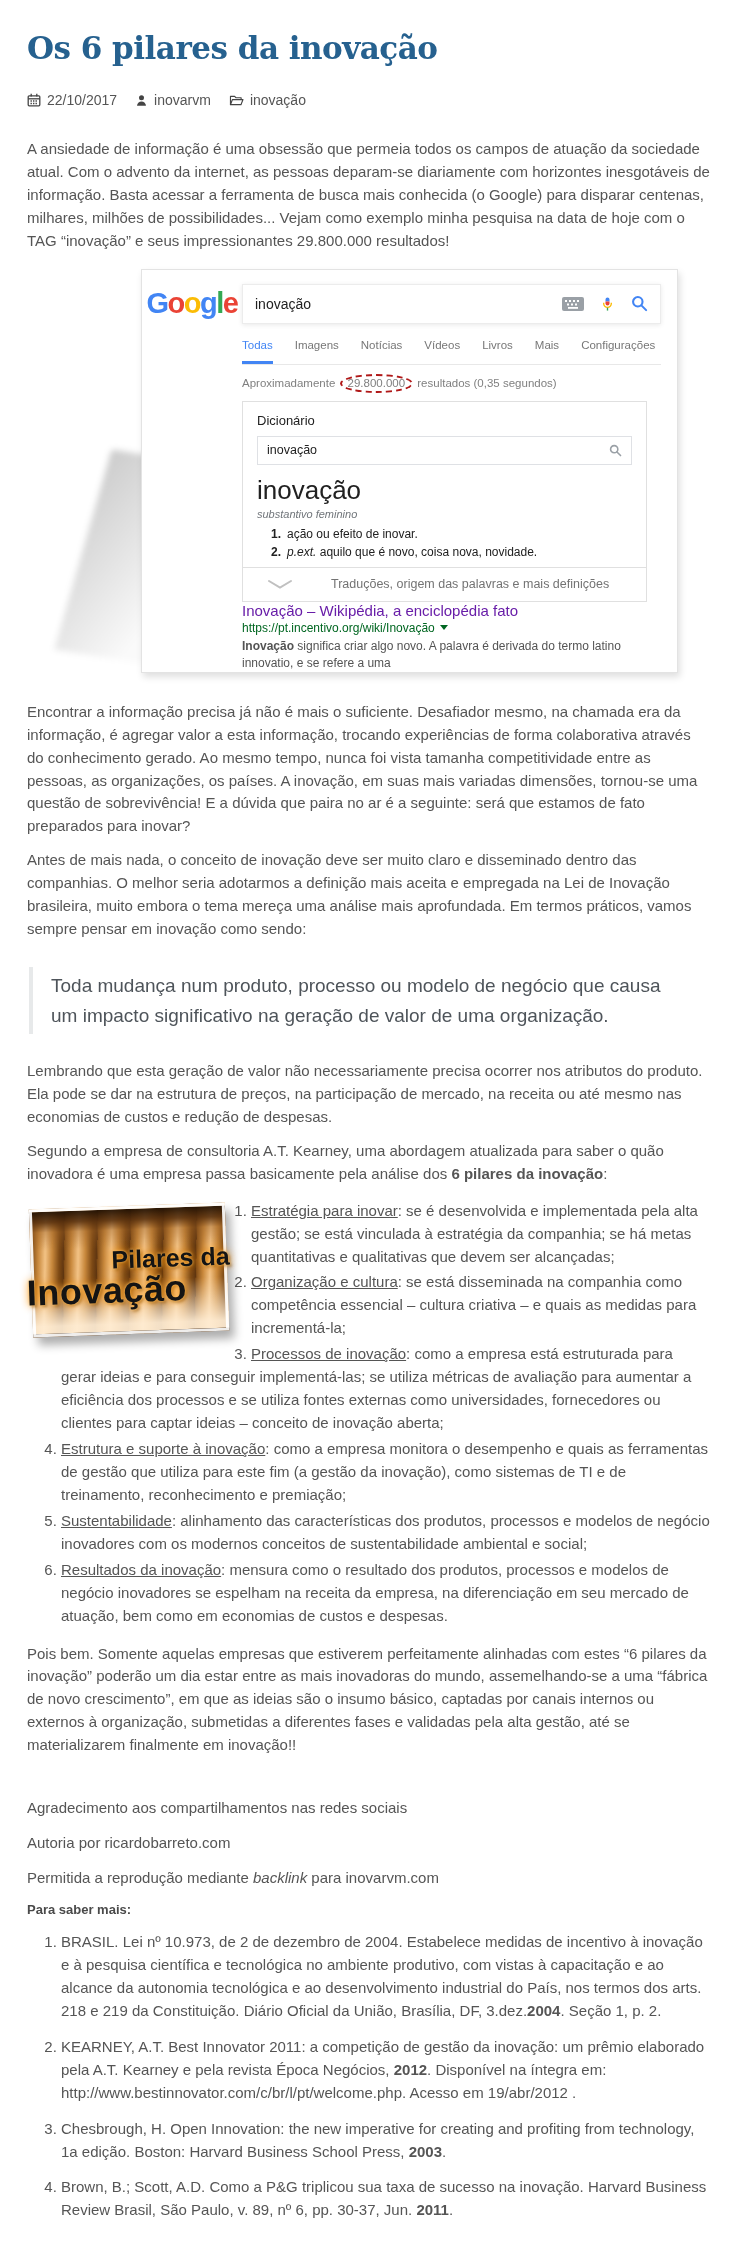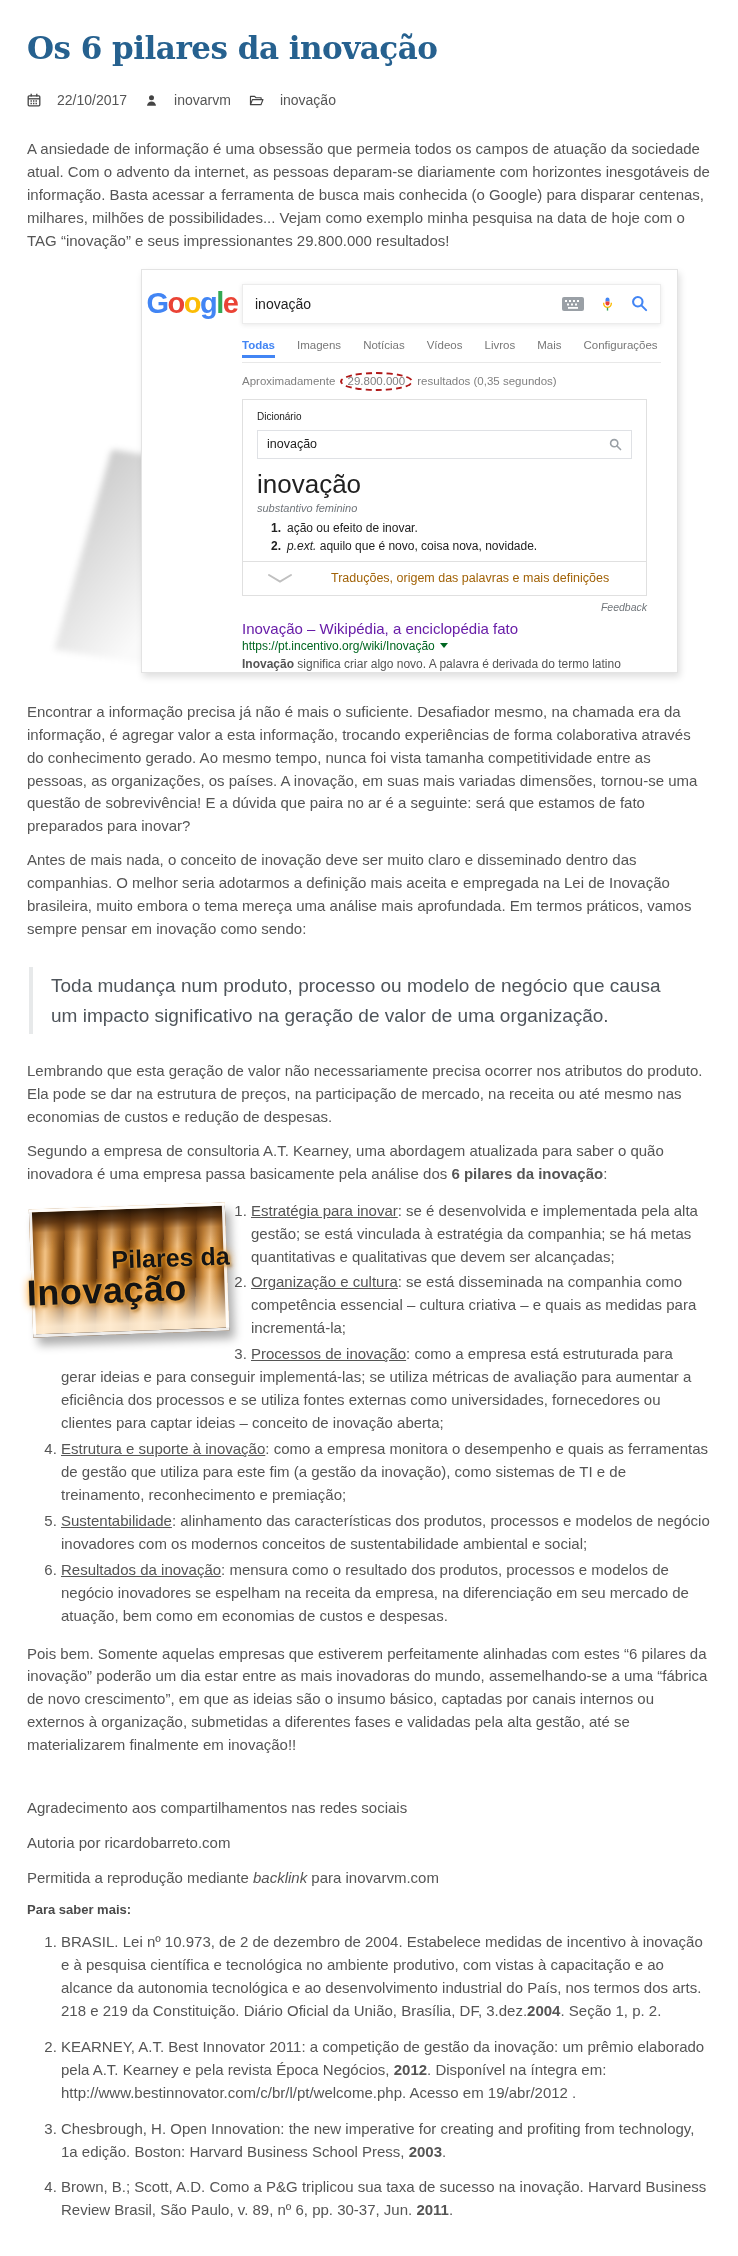--- a/index.html
+++ b/index.html
@@ -6,21 +6,21 @@
   html,body { background:#fff; }
   body { width:738px; font-family:"Liberation Sans", sans-serif; color:#555; }
   .page { padding:26px 27px 18px 27px; }
 
   h1.post-title {
     font-family:"DejaVu Serif", serif;
     font-weight:700; font-size:31px; color:#26618f;
     letter-spacing:-0.5px; margin:4px 0 26px 0;
   }
   .meta { display:flex; align-items:center; gap:18px; font-size:14px; color:#555; margin-bottom:30px; }
-  .meta-item { display:flex; align-items:center; gap:16px; }
+  .meta-item { display:flex; align-items:center; gap:6px; }
   .meta-item svg { display:block; }
 
   p.body-p { font-size:15px; line-height:1.53; margin-bottom:11px; }
   .bold { font-weight:bold; }
   .italic { font-style:italic; }
 
   
   figure.google-fig { position:relative; width:537px; margin:16px 0 28px 114px; }
   .fold-shadow {
     position:absolute; left:-58px; bottom:14px; width:120px; height:200px;
@@ -37,40 +37,40 @@
   .g-searchbox {
     flex:1; height:40px; border:1px solid #ececec; box-shadow:0 1px 5px rgba(0,0,0,0.09);
     display:flex; align-items:center; padding:0 12px; font-size:14px; color:#212121;
   }
   .g-search-icons { margin-left:auto; display:flex; align-items:center; gap:16px; }
   .g-tabs {
     margin-left:100px; margin-right:16px; display:flex; gap:22px; align-items:flex-start;
     font-size:11.5px; color:#777; padding-top:15px; border-bottom:1px solid #e8e8e8;
   }
   .g-tab { padding-bottom:11px; cursor:default; }
-  .g-tab.active { color:#4285F4; border-bottom:3px solid #4285F4; padding-bottom:4px;font-weight:bold; }
+  .g-tab.active { color:#4285F4; border-bottom:3px solid #4285F4; padding-bottom:10px; }
   .g-tab.push-right { margin-left:auto; }
   .g-stats { margin-left:100px; font-size:11.5px; color:#808080; padding:9px 4px 8px 0; }
   .count-circle { display:inline-block; border:2px dashed #b01818; border-radius:50%; padding:1px 6px 2px 6px; margin:0 1px; }
 
   .dict-card { margin-left:100px; width:405px; border:1px solid #e0e0e0; padding:11px 14px 0 14px; color:#212121; }
-  .dict-title { font-size:10px; color:#212121; }
+  .dict-title { font-size:13px; color:#212121; }
   .dict-input {
     margin-top:8px; height:29px; border:1px solid #dfe1e5; display:flex; align-items:center;
     padding:0 9px; font-size:12.5px; color:#212121;
   }
   .dict-input .spacer { margin-left:auto; }
   .dict-word { font-size:26px; font-weight:400; color:#212121; margin:10px 0 2px 0; }
   .dict-class { font-style:italic; font-size:11px; color:#70757a; }
   .dict-defs { list-style:none; margin:7px 0 8px 0; padding-left:14px; font-size:12px; color:#212121; }
   .dict-defs li { margin-bottom:4px; }
   .def-num { font-weight:bold; margin-right:6px; }
   .dict-expand {
     border-top:1px solid #e0e0e0; margin:8px -14px 0 -14px; padding:9px 14px 10px 24px;
-    display:flex; align-items:center; gap:38px; font-size:12.5px; color:#a16207;
+    display:flex; align-items:center; gap:38px; font-size:12.5px; color:#737373;
   }
   .g-feedback { margin-left:100px; width:405px; text-align:right; font-style:italic; font-size:10.5px; color:#70757a; padding:5px 0 7px 0; }
 
   .g-result { margin-left:100px; padding-right:30px; }
   .g-result-title { font-size:15px; color:#681da8; margin-bottom:2px; cursor:pointer; }
   .g-result-urlline { display:flex; align-items:center; gap:5px; margin-bottom:3px; }
   .g-result-url { font-size:12px; color:#006621; }
   .url-arrow { width:0; height:0; border-left:4px solid transparent; border-right:4px solid transparent; border-top:5px solid #006621; display:inline-block; }
   .g-result-snippet { font-size:12px; color:#545454; line-height:1.45; }
 
@@ -217,21 +217,20 @@
           <li><span class="def-num">2.</span><span class="italic">p.ext.</span><span> aquilo que é novo, coisa nova, novidade.</span></li>
         </ol>
         <div class="dict-expand">
           <svg width="26" height="10" viewBox="0 0 26 10" fill="none" stroke="#c0c0c0" stroke-width="2" stroke-linecap="round">
             <polyline points="2,2 13,8.5 24,2"></polyline>
           </svg>
           <span>Traduções, origem das palavras e mais definições</span>
         </div>
       </div>
 
-      <div class="g-feedback">Feedback</div>
 
       <div class="g-result">
         <div class="g-result-title">Inovação – Wikipédia, a enciclopédia fato</div>
         <div class="g-result-urlline">
           <span class="g-result-url">https://pt.incentivo.org/wiki/Inovação</span>
           <span class="url-arrow"></span>
         </div>
         <div class="g-result-snippet">
           <span class="bold">Inovação</span><span> significa criar algo novo. A palavra é derivada do termo latino innovatio, e se refere a uma</span>
         </div>

